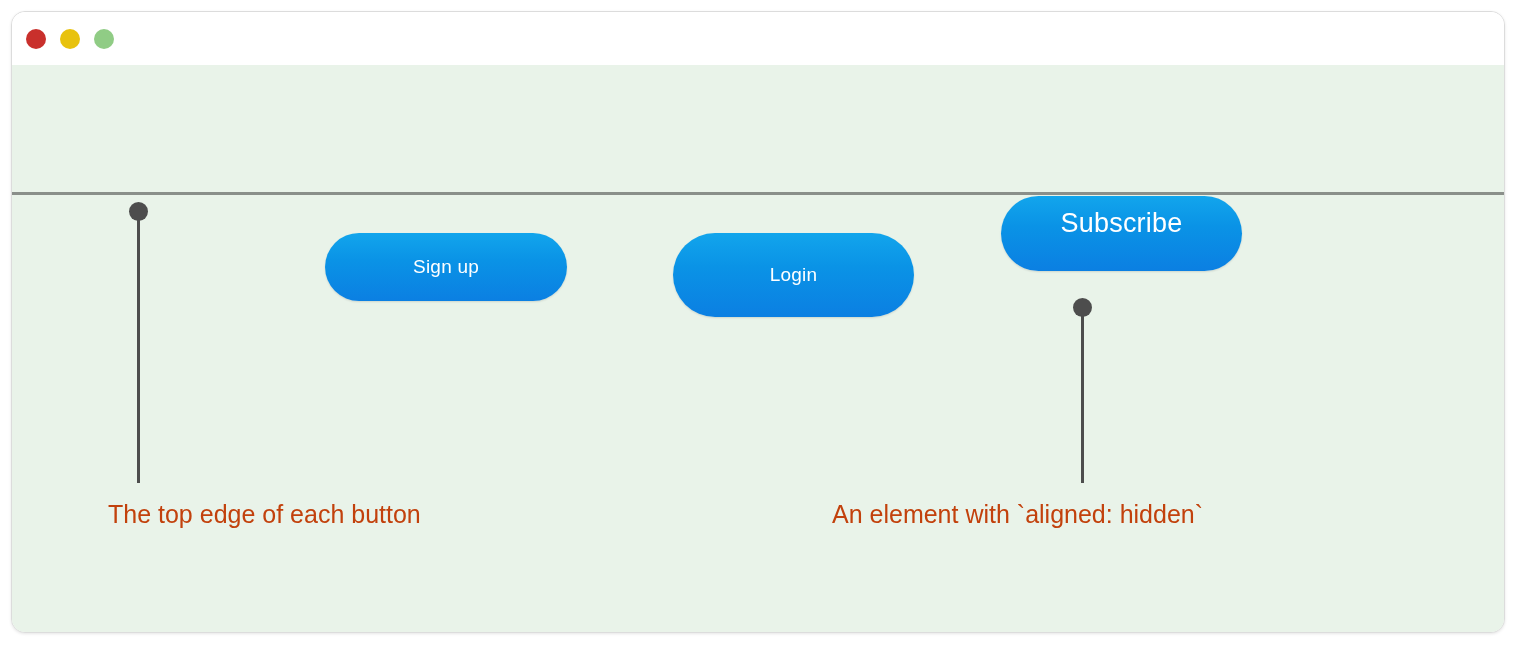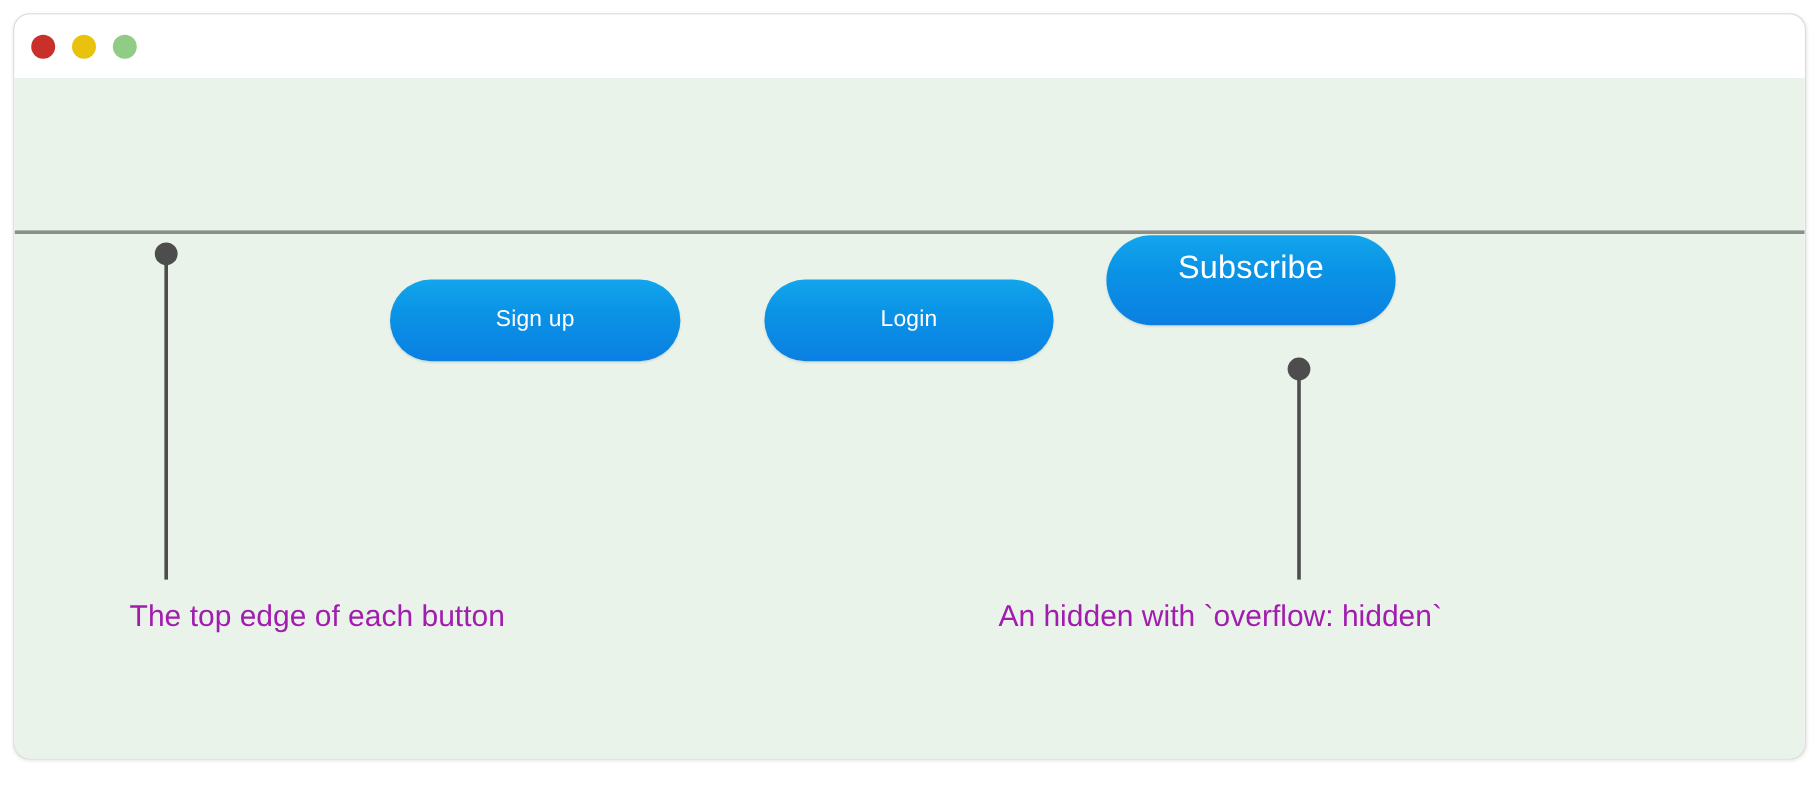--- a/index.html
+++ b/index.html
@@ -94,29 +94,29 @@
   
   #btn-signup {
     left: 313px;
     top: 168px;
     width: 242px;
     height: 68px;
   }
 
   
   #btn-login {
-    left: 625px;
+    left: 661px;
     top: 168px;
     width: 241px;
-    height: 68px;
+    height: 84px;
   }
 
   
   #btn-subscribe {
-    left: 910px;
+    left: 989px;
     top: 131px;
     width: 241px;
     height: 75px;
     font-size: 27px;
     align-items: flex-start;
     padding-top: 12px;
   }
 
   
   .leader-line {
@@ -137,21 +137,21 @@
   #leader-dot-left  { left: 117px; top: 137px; }
   #leader-line-left { left: 125px; top: 146px; height: 272px; }
 
   
   #leader-dot-right  { left: 1061px; top: 233px; }
   #leader-line-right { left: 1069px; top: 242px; height: 176px; }
 
   
   .annotation {
     position: absolute;
-    color: #a21caf;
+    color: #c2410c;
     font-family: "Liberation Sans", sans-serif;
     font-size: 25px;
     line-height: 43px;
     white-space: nowrap;
   }
 
   
   #annotation-left  { left: 96px;  top: 428px; }
   
   #annotation-right { left: 820px; top: 428px; }
@@ -183,18 +183,18 @@
       <span class="leader-line" id="leader-line-left"></span>
 
       <span class="leader-dot" id="leader-dot-right"></span>
       <span class="leader-line" id="leader-line-right"></span>
 
       <div class="annotation" id="annotation-left">
         <div>The top edge of each button</div>
       </div>
 
       <div class="annotation" id="annotation-right">
-        <div>An hidden with `overflow: hidden`</div>
+        <div>An element with `aligned: hidden`</div>
       </div>
 
     </div>
   </div>
 </div>
 
 </body></html>

